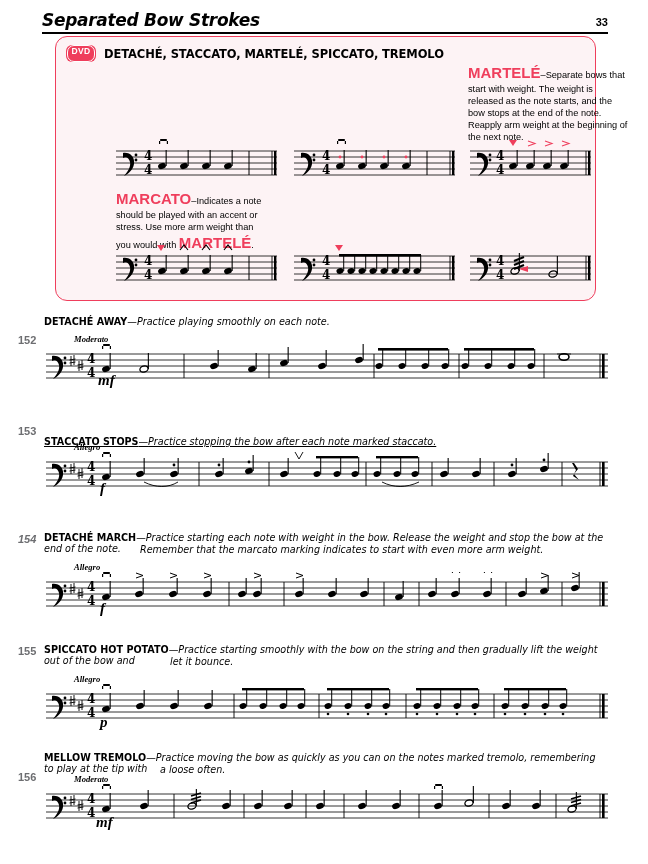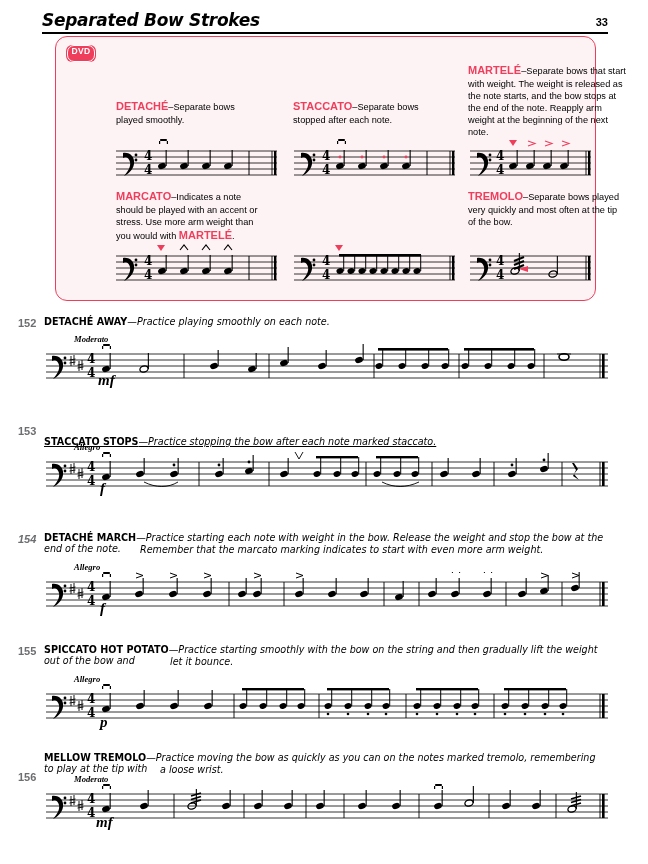--- a/index.html
+++ b/index.html
@@ -51,21 +51,21 @@
   }
   .defbox-title {
     position:absolute; left:48px; top:10px;
     font-size: 11.5px; font-weight: bold;
     font-family: "DejaVu Sans", sans-serif;
     letter-spacing: -0.1px;
   }
 
   .term { color:#ef3e5c; font-weight:bold; }
   .defblock { position:absolute; font-size: 9.2px; line-height: 1.32; }
-  .defblock .term { font-size: 11px; }
+  .defblock .term { font-size: 15px; }
 
   
   .staffbox { position:absolute; }
 
   
   .ex { position:absolute; left:0; width:648px; }
   .ex-num {
     position:absolute; left:18px; font-size: 11px; font-weight:bold; color:#6d6e71;
   }
   .ex-title {
@@ -92,41 +92,33 @@
   <div class="page-header">
     <span class="page-title">Separated Bow Strokes</span>
     <span class="page-number">33</span>
   </div>
 
   <div class="defbox">
 
     <div class="dvd-badge">
       <span class="inner">DVD</span>
     </div>
-
-    <div class="defblock" style="left:60px; top:62px; width:145px;">
-      <span class="term">DETACHÉ</span><span>–</span><span>Separate bows played smoothly.</span>
-    </div>
-
-    <div class="defblock" style="left:237px; top:62px; width:150px;">
-      <span class="term">STACCATO</span><span>–</span><span>Separate bows stopped after each note.</span>
-    </div>
+    <div class="defbox-title">DETACHÉ, STACCATO, MARTELÉ, SPICCATO, TREMOLO</div>
+
+
 
     <div class="defblock" style="left:412px; top:26px; width:160px;">
       <span class="term">MARTELÉ</span><span>–</span><span>Separate bows that start with weight. The weight is released as the note starts, and the bow stops at the end of the note. Reapply arm weight at the beginning of the next note.</span>
     </div>
 
     <div class="defblock" style="left:60px; top:152px; width:150px;">
       <span class="term">MARCATO</span><span>–</span><span>Indicates a note should be played with an accent or stress. Use more arm weight than you would with </span><span class="term">MARTELÉ</span><span>.</span>
     </div>
 
 
-    <div class="defblock" style="left:412px; top:152px; width:155px;">
-      <span class="term">TREMOLO</span><span>–</span><span>Separate bows played very quickly and most often at the tip of the bow.</span>
-    </div>
 
     <div class="staffbox" style="left:58px; top:100px;">
       <svg width="165" height="50" viewBox="0 0 165 50">
         <g stroke="#000" stroke-width="0.8">
           <line x1="2" y1="14" x2="163" y2="14"></line>
             <line x1="2" y1="20" x2="163" y2="20"></line>
           <line x1="2" y1="26" x2="163" y2="26"></line>
             <line x1="2" y1="32" x2="163" y2="32"></line>
           <line x1="2" y1="38" x2="163" y2="38"></line>
         </g>
@@ -371,21 +363,21 @@
         <rect x="88.8" y="14" width="1.1" height="18" fill="#000"></rect>
         <g stroke="#000" stroke-width="0.9">
             <line x1="118" y1="14" x2="118" y2="38"></line>
           </g>
         <rect x="120" y="14" width="2.4" height="24" fill="#000"></rect>
       </svg>
     </div>
   </div>
 
   <div class="ex" style="top:316px;">
-    <span class="ex-num" style="top:1px;text-align:right;">152</span>
+    <span class="ex-num" style="top:18px;text-align:right;">152</span>
     <div class="ex-title" style="top:0px;">
       <b>DETACHÉ AWAY</b><span>—</span><i>Practice playing smoothly on each note.</i>
     </div>
     <span class="tempo" style="left:74px; top:18px;">Moderato</span>
     <span class="dyn" style="left:98px; top:56px;">mf</span>
     <div class="staffbox" style="left:44px; top:28px;">
       <svg width="566" height="52" viewBox="0 0 566 52">
         <g stroke="#000" stroke-width="0.8">
           <line x1="2" y1="10" x2="564" y2="10"></line>
             <line x1="2" y1="16" x2="564" y2="16"></line>
@@ -773,21 +765,21 @@
       </svg>
     </div>
   </div>
 
   <div class="ex" style="top:752px;">
     <span class="ex-num" style="top:19px;">156</span>
     <div class="ex-title" style="top:0px;">
       <b>MELLOW TREMOLO</b><span>—</span><i>Practice moving the bow as quickly as you can on the notes marked tremolo, remembering to play at the tip with</i>
     </div>
     <div class="ex-title" style="top:12px; left:160px; width:450px;">
-      <i>a loose wrist.</i>
+      <i>a loose often.</i>
     </div>
     <span class="tempo" style="left:74px; top:22px;">Moderato</span>
     <span class="dyn" style="left:96px; top:62px;">mf</span>
     <div class="staffbox" style="left:44px; top:32px;">
       <svg width="566" height="52" viewBox="0 0 566 52">
         <g stroke="#000" stroke-width="0.8">
           <line x1="2" y1="10" x2="564" y2="10"></line>
             <line x1="2" y1="16" x2="564" y2="16"></line>
           <line x1="2" y1="22" x2="564" y2="22"></line>
             <line x1="2" y1="28" x2="564" y2="28"></line>

